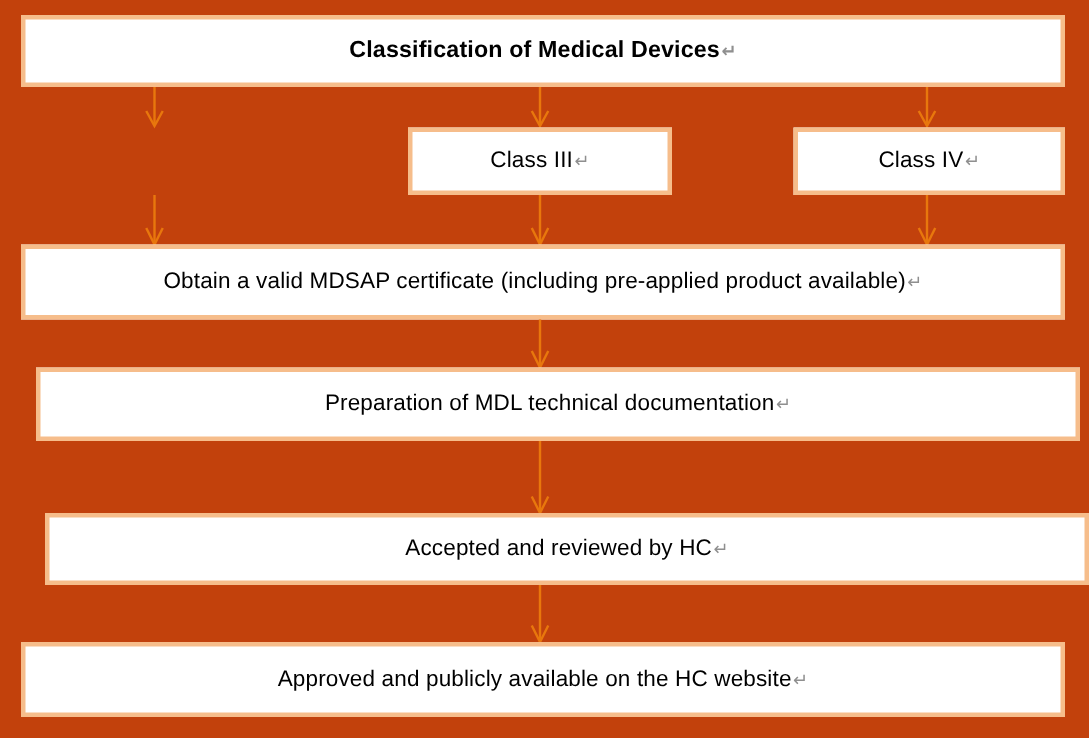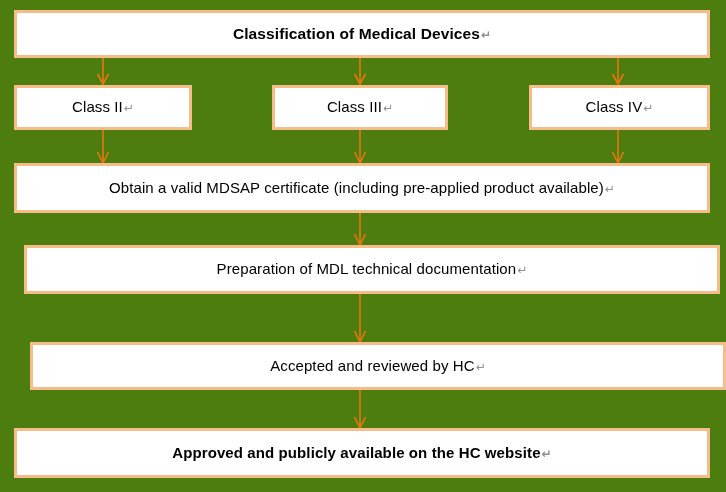--- a/index.html
+++ b/index.html
@@ -7,21 +7,21 @@
     padding: 0;
     background: #ffffff;
   }
   body {
     font-family: "Liberation Sans", sans-serif;
   }
   #flowchart {
     position: relative;
     width: 726px;
     height: 492px;
-    background: #4d7c0f;
+    background: #c2410c;
     overflow: hidden;
   }
   .node {
     position: absolute;
     box-sizing: border-box;
     background: #ffffff;
     border: 3px solid #f6bd8b;
     display: flex;
     align-items: center;
     justify-content: center;
@@ -74,23 +74,20 @@
       <polyline points="1.5,16 7,26 12.5,16" fill="none" stroke="#e8770d" stroke-width="1.6"></polyline>
     </svg>
   </div>
   <div class="connector" style="left:611px; top:58px; width:14px; height:27px;">
     <svg width="14" height="27" viewBox="0 0 14 27">
       <line x1="7" y1="0" x2="7" y2="25" stroke="#e8770d" stroke-width="1.6"></line>
       <polyline points="1.5,16 7,26 12.5,16" fill="none" stroke="#e8770d" stroke-width="1.6"></polyline>
     </svg>
   </div>
 
-  <div class="node" style="left:14px; top:85px; width:178px; height:45px;">
-    <span class="node-label"><span>Class II</span><span class="pilcrow">↵</span></span>
-  </div>
   <div class="node" style="left:529px; top:85px; width:181px; height:45px;">
     <span class="node-label"><span>Class IV</span><span class="pilcrow">↵</span></span>
   </div>
   <div class="node" style="left:272px; top:85px; width:176px; height:45px;">
     <span class="node-label"><span>Class III</span><span class="pilcrow">↵</span></span>
   </div>
 
   <div class="connector" style="left:96px; top:130px; width:14px; height:34px;">
     <svg width="14" height="34" viewBox="0 0 14 34">
       <line x1="7" y1="0" x2="7" y2="32" stroke="#e8770d" stroke-width="1.6"></line>
@@ -136,17 +133,17 @@
     <span class="node-label"><span>Accepted and reviewed by HC</span><span class="pilcrow">↵</span></span>
   </div>
 
   <div class="connector" style="left:353px; top:390px; width:14px; height:39px;">
     <svg width="14" height="39" viewBox="0 0 14 39">
       <line x1="7" y1="0" x2="7" y2="37" stroke="#e8770d" stroke-width="1.6"></line>
       <polyline points="1.5,27 7,38 12.5,27" fill="none" stroke="#e8770d" stroke-width="1.6"></polyline>
     </svg>
   </div>
 
-  <div class="node" style="left:14px; top:428px; width:696px; height:50px;font-weight:bold;">
+  <div class="node" style="left:14px; top:428px; width:696px; height:50px;">
     <span class="node-label"><span>Approved and publicly available on the HC website</span><span class="pilcrow">↵</span></span>
   </div>
 
 </div>
 
 </body></html>

